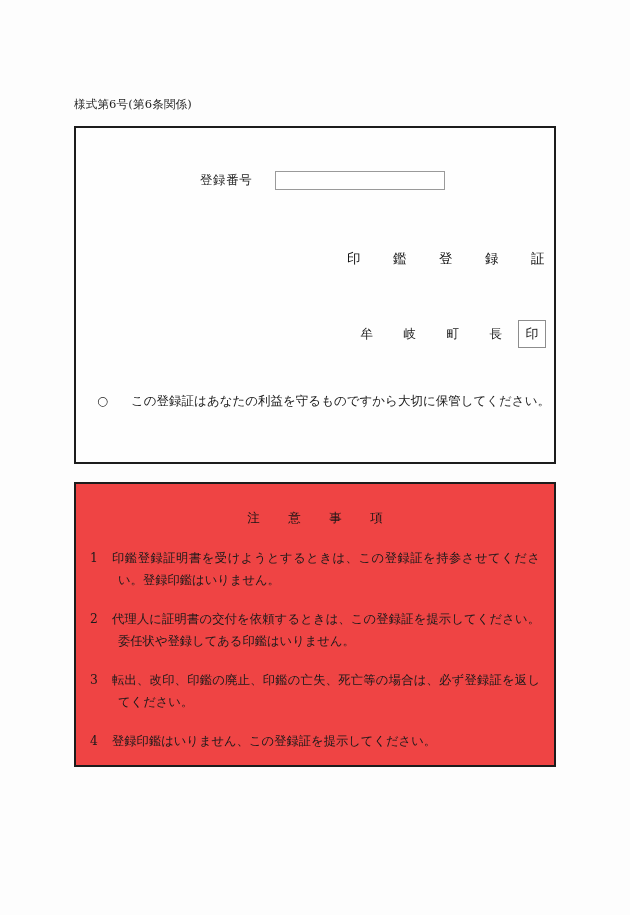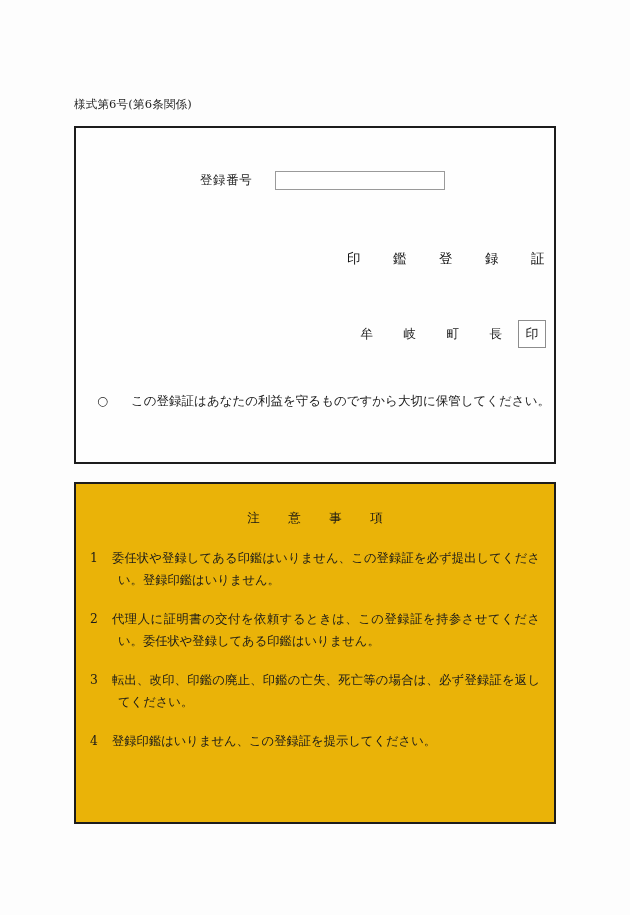--- a/index.html
+++ b/index.html
@@ -44,24 +44,24 @@
     height: 338px;
     border: 2px solid #1c1c1c;
     box-sizing: border-box;
     background: #fefefe;
   }
   .notice-box {
     position: absolute;
     left: 74px;
     top: 466px;
     width: 482px;
-    height: 342px;
+    height: 285px;
     border: 2px solid #1c1c1c;
     box-sizing: border-box;
-    background: #eab308;
+    background: #ef4444;
   }
 
   
   .regno-row {
     position: absolute;
     left: 124px;
     top: 43px;
     display: flex;
     align-items: center;
   }
@@ -212,25 +212,25 @@
 
   </div>
 
   <div class="notice-box">
 
     <div class="notice-title">注　意　事　項</div>
 
     <div class="notice-list">
       <div class="notice-item">
         <span class="notice-num">1</span>
-        <span class="notice-text">委任状や登録してある印鑑はいりません、この登録証を必ず提出してください。登録印鑑はいりません。</span>
+        <span class="notice-text">印鑑登録証明書を受けようとするときは、この登録証を持参させてください。登録印鑑はいりません。</span>
       </div>
       <div class="notice-item">
         <span class="notice-num">2</span>
-        <span class="notice-text">代理人に証明書の交付を依頼するときは、この登録証を持参させてください。委任状や登録してある印鑑はいりません。</span>
+        <span class="notice-text">代理人に証明書の交付を依頼するときは、この登録証を提示してください。委任状や登録してある印鑑はいりません。</span>
       </div>
       <div class="notice-item">
         <span class="notice-num">3</span>
         <span class="notice-text">転出、改印、印鑑の廃止、印鑑の亡失、死亡等の場合は、必ず登録証を返してください。</span>
       </div>
       <div class="notice-item">
         <span class="notice-num">4</span>
         <span class="notice-text">登録印鑑はいりません、この登録証を提示してください。</span>
       </div>
     </div>

